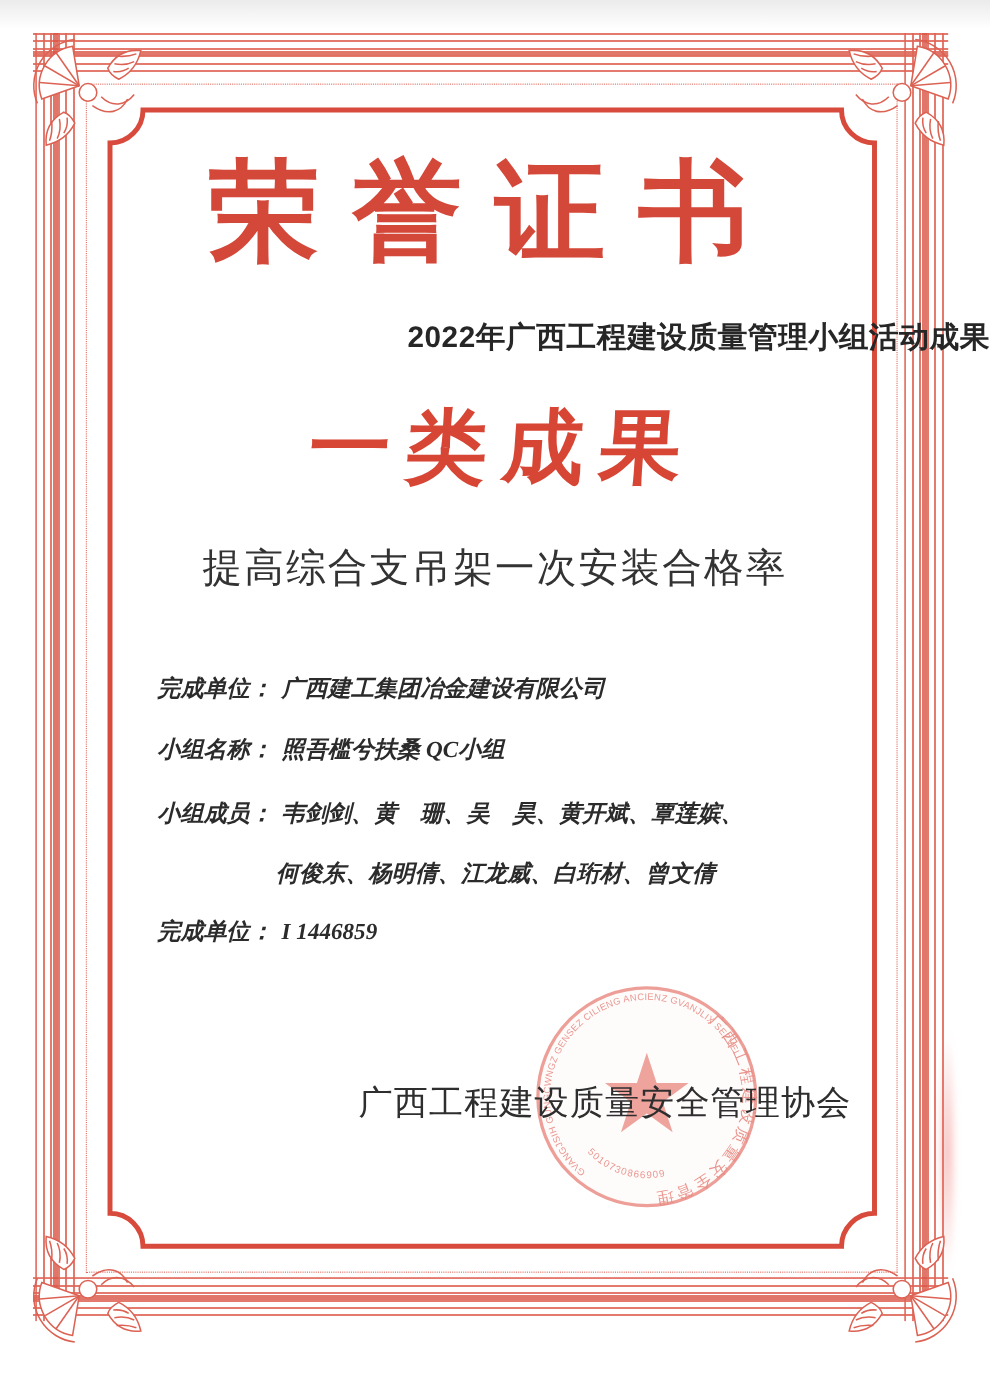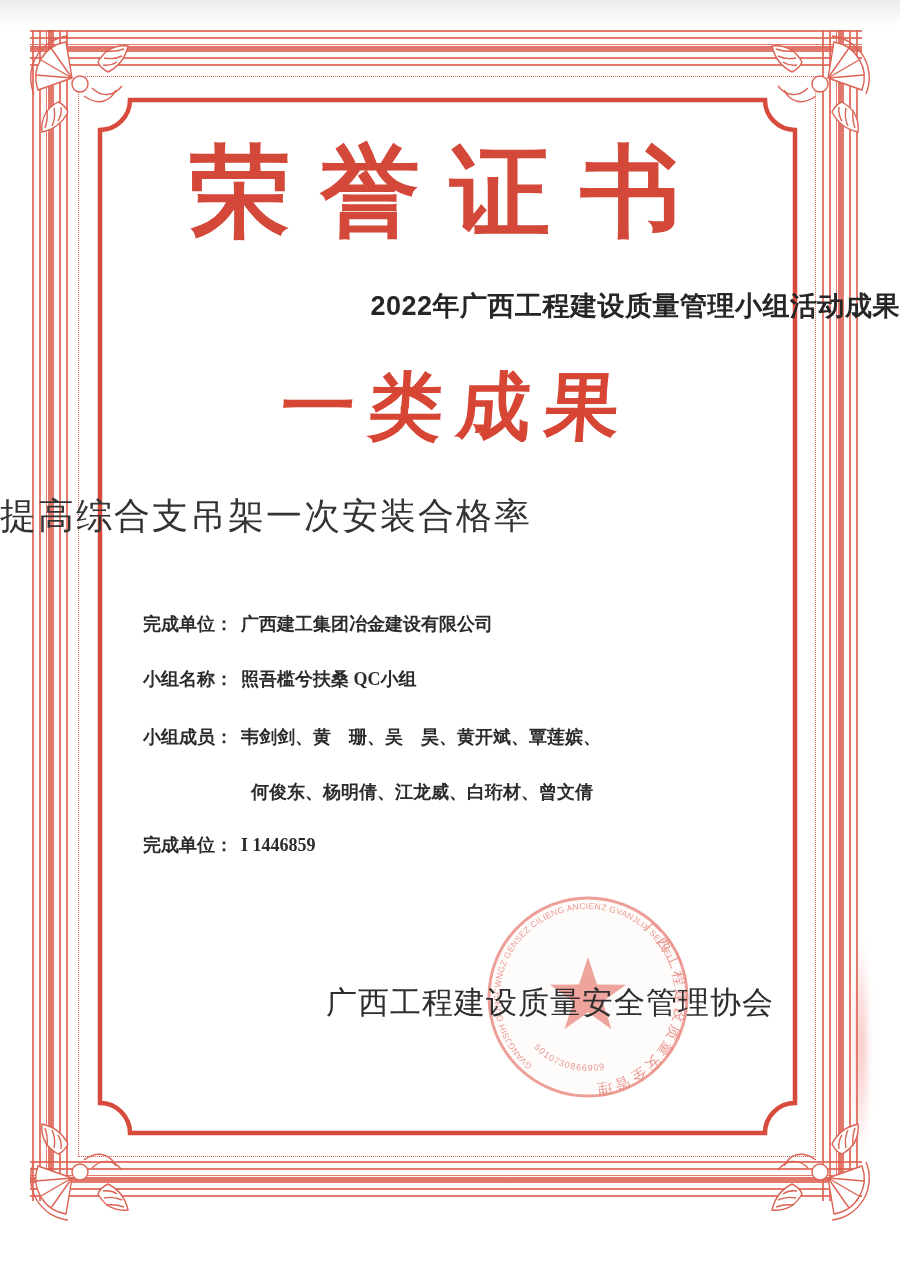--- a/index.html
+++ b/index.html
@@ -34,23 +34,23 @@
   .orn.br{transform:scale(-1,-1);}
 
   
   .txt{position:absolute;z-index:3;}
   .cert-title{left:0;width:900px;top:138px;text-align:center;font-size:100px;line-height:1.1;
     font-weight:bold;color:#d4483a;letter-spacing:30px;box-sizing:border-box;}
   .cert-subtitle{left:0;width:900px;top:288px;text-align:right;font-size:27px;font-weight:bold;
     color:#262626;letter-spacing:.5px;font-family:"Liberation Sans","DejaVu Sans",sans-serif;}
   .award-level{left:0;width:900px;top:358px;text-align:center;font-size:74px;font-weight:bold;
     color:#d74634;letter-spacing:14px;padding-left:14px;box-sizing:border-box;transform:skewX(-4deg);}
-  .project-name{left:0;width:900px;top:492px;font-size:36px;color:#333;
+  .project-name{left:0;width:900px;top:492px;text-align:center;font-size:36px;color:#333;
     letter-spacing:2px;font-weight:500;}
-  .field{left:143px;width:660px;font-size:18px;font-weight:bold;color:#2b2b2b;white-space:nowrap;}
+  .field{left:143px;width:660px;font-size:21px;font-weight:bold;color:#2b2b2b;white-space:nowrap;font-style:italic;}
   .field .lbl{margin-right:8px;}
   .f-unit{top:612px;}
   .f-group{top:667px;}
   .f-members{top:725px;}
   .f-members2{top:780px;left:251px;}
   .f-code{top:833px;}
   .issuer{left:320px;width:460px;top:982px;text-align:center;font-size:31px;color:#2e2e2e;
     letter-spacing:1px;font-weight:500;}
   .issue-date{left:320px;width:432px;top:1038px;text-align:center;font-size:30px;color:#2e2e2e;
     letter-spacing:2px;font-weight:500;}

